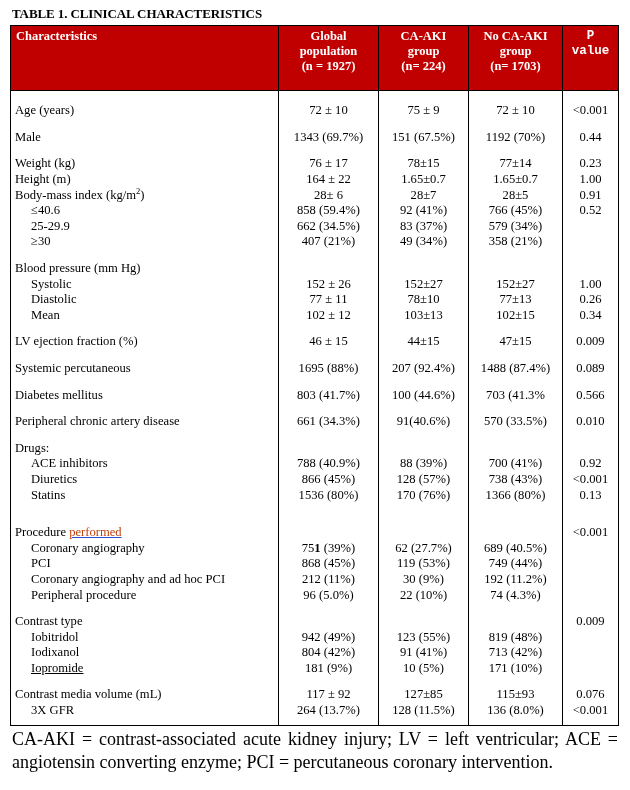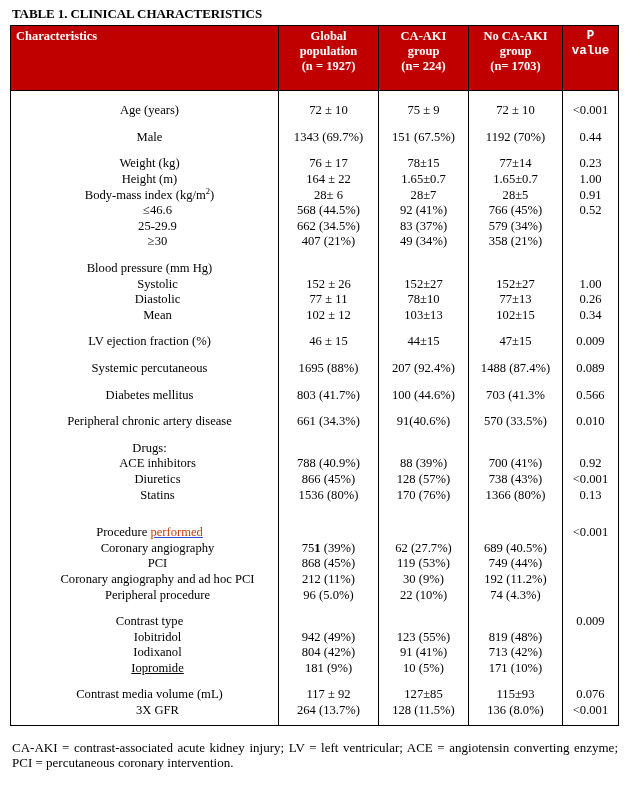--- a/index.html
+++ b/index.html
@@ -63,21 +63,21 @@
   tbody td {
     border-right: 1.3px solid #000;
     padding: 0;
     vertical-align: top;
     font-size: 12.6px;
     line-height: 15.6px;
   }
   tbody td:last-child { border-right: none; }
   tbody tr:last-child td { border-bottom: none; }
 
-  .lab { padding-left: 10px; text-align: center; white-space: nowrap; margin-top: 28px; }
+  .lab { padding-left: 4px; text-align: left; white-space: nowrap; margin-top: 28px; }
   .val { text-align: center; }
 
   .ln { height: 15.6px; white-space: nowrap; }
   .gap { height: 11px; }
   .gap-sm { height: 6px; }
   .gap-lg { height: 22px; }
   .indent { padding-left: 16px; }
   .topgap { height: 12px; }
 
   sup { font-size: 8.5px; vertical-align: super; line-height: 0; }
@@ -103,24 +103,24 @@
     background-image:
       linear-gradient(45deg, transparent 45%, #e03020 45%, #e03020 55%, transparent 55%),
       linear-gradient(-45deg, transparent 45%, #e03020 45%, #e03020 55%, transparent 55%);
     background-size: 4px 3px;
     background-repeat: repeat-x;
   }
   .b1 { font-weight: bold; }
 
   .footnote {
     width: 608px;
-    font-size: 13px;
-    line-height: 15px;
+    font-size: 18px;
+    line-height: 23px;
     text-align: justify;
-    margin-top: 14px;
+    margin-top: 2px;
     padding-left: 2px;
     box-sizing: border-box;
   }
 </style>
 </head>
 <body>
 
 <div class="page">
 
   <div class="doc-title">TABLE 1. CLINICAL CHARACTERISTICS</div>
@@ -161,21 +161,21 @@
 
         <td class="lab">
           <div class="topgap"></div>
           <div class="ln">Age (years)</div>
           <div class="gap"></div>
           <div class="ln">Male</div>
           <div class="gap"></div>
           <div class="ln">Weight (kg)</div>
           <div class="ln">Height (m)</div>
           <div class="ln"><span>Body-mass index (kg/m</span><sup>2</sup><span>)</span></div>
-          <div class="ln indent">≤46.6</div>
+          <div class="ln indent">≤40.6</div>
           <div class="ln indent">25-29.9</div>
           <div class="ln indent">≥30</div>
           <div class="gap"></div>
           <div class="ln">Blood pressure (mm Hg)</div>
           <div class="ln indent">Systolic</div>
           <div class="ln indent">Diastolic</div>
           <div class="ln indent">Mean</div>
           <div class="gap"></div>
           <div class="ln">LV ejection fraction (%)</div>
           <div class="gap"></div>
@@ -208,21 +208,21 @@
 
         <td class="val">
           <div class="topgap"></div>
           <div class="ln">72 ± 10</div>
           <div class="gap"></div>
           <div class="ln">1343 (69.7%)</div>
           <div class="gap"></div>
           <div class="ln">76 ± 17</div>
           <div class="ln">164 ± 22</div>
           <div class="ln">28± 6</div>
-          <div class="ln">568 (44.5%)</div>
+          <div class="ln">858 (59.4%)</div>
           <div class="ln">662 (34.5%)</div>
           <div class="ln">407 (21%)</div>
           <div class="gap"></div>
           <div class="ln"></div>
           <div class="ln">152 ± 26</div>
           <div class="ln">77 ± 11</div>
           <div class="ln">102 ± 12</div>
           <div class="gap"></div>
           <div class="ln">46 ± 15</div>
           <div class="gap"></div>

